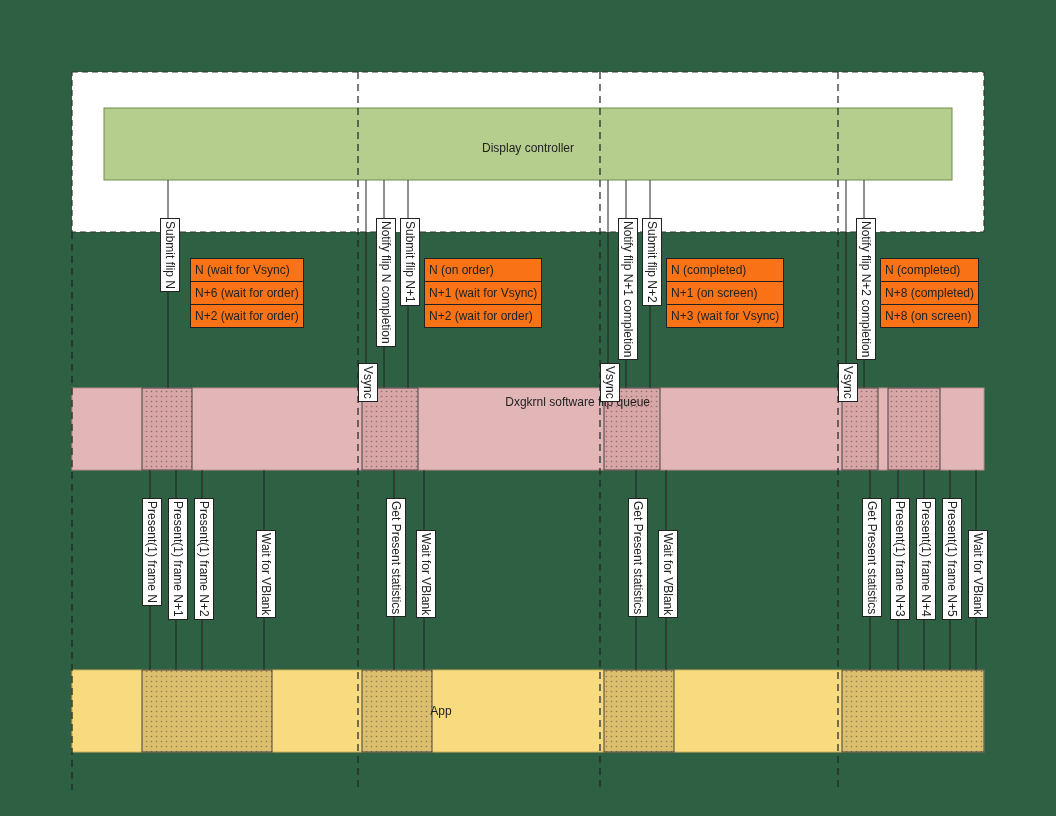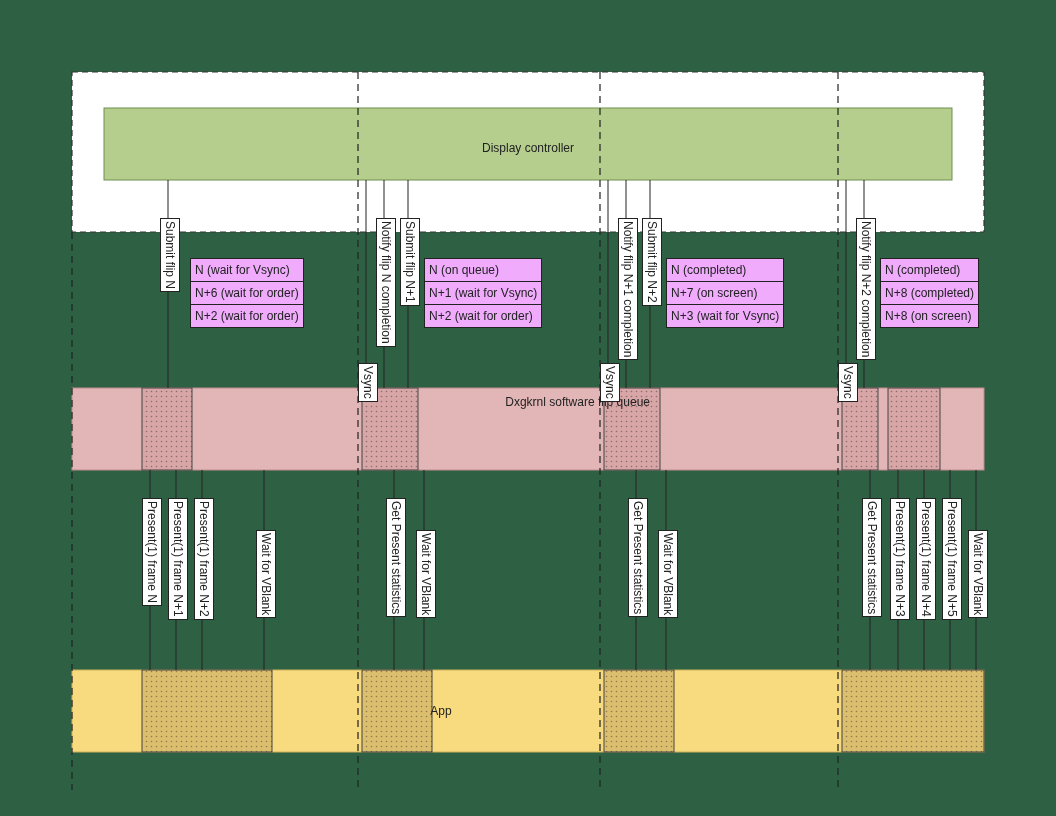--- a/index.html
+++ b/index.html
@@ -26,21 +26,21 @@
     text-orientation: mixed;
     font-size: 12px;
     line-height: 1;
   }
   .stacked {
     position: absolute;
     line-height: 0;
   }
   .stacked .row {
     display: block;
-    background: #f0abfc;
+    background: #f97316;
     border: 1px solid #222;
     padding: 2px 4px;
     font-size: 12px;
     line-height: 18px;
     margin-top: -1px;
     white-space: nowrap;
   }
   .stacked .row:first-child { margin-top: 0; }
   svg.overlay { position:absolute; left:0; top:0; }
 </style>
@@ -139,27 +139,27 @@
 
   <div class="vlabel" style="left:838px; top:363px;">Vsync</div>
   <div class="vlabel" style="left:856px; top:218px;">Notify flip N+2 completion</div>
 
   <div class="stacked" style="left:190px; top:258px;">
     <span class="row">N (wait for Vsync)</span>
     <span class="row">N+6 (wait for order)</span>
     <span class="row">N+2 (wait for order)</span>
   </div>
   <div class="stacked" style="left:424px; top:258px;">
-    <span class="row">N (on queue)</span>
+    <span class="row">N (on order)</span>
     <span class="row">N+1 (wait for Vsync)</span>
     <span class="row">N+2 (wait for order)</span>
   </div>
   <div class="stacked" style="left:666px; top:258px;">
     <span class="row">N (completed)</span>
-    <span class="row">N+7 (on screen)</span>
+    <span class="row">N+1 (on screen)</span>
     <span class="row">N+3 (wait for Vsync)</span>
   </div>
   <div class="stacked" style="left:880px; top:258px;">
     <span class="row">N (completed)</span>
     <span class="row">N+8 (completed)</span>
     <span class="row">N+8 (on screen)</span>
   </div>
 
   <div class="vlabel" style="left:142px; top:498px;">Present(1) frame N</div>
   <div class="vlabel" style="left:168px; top:498px;">Present(1) frame N+1</div>

